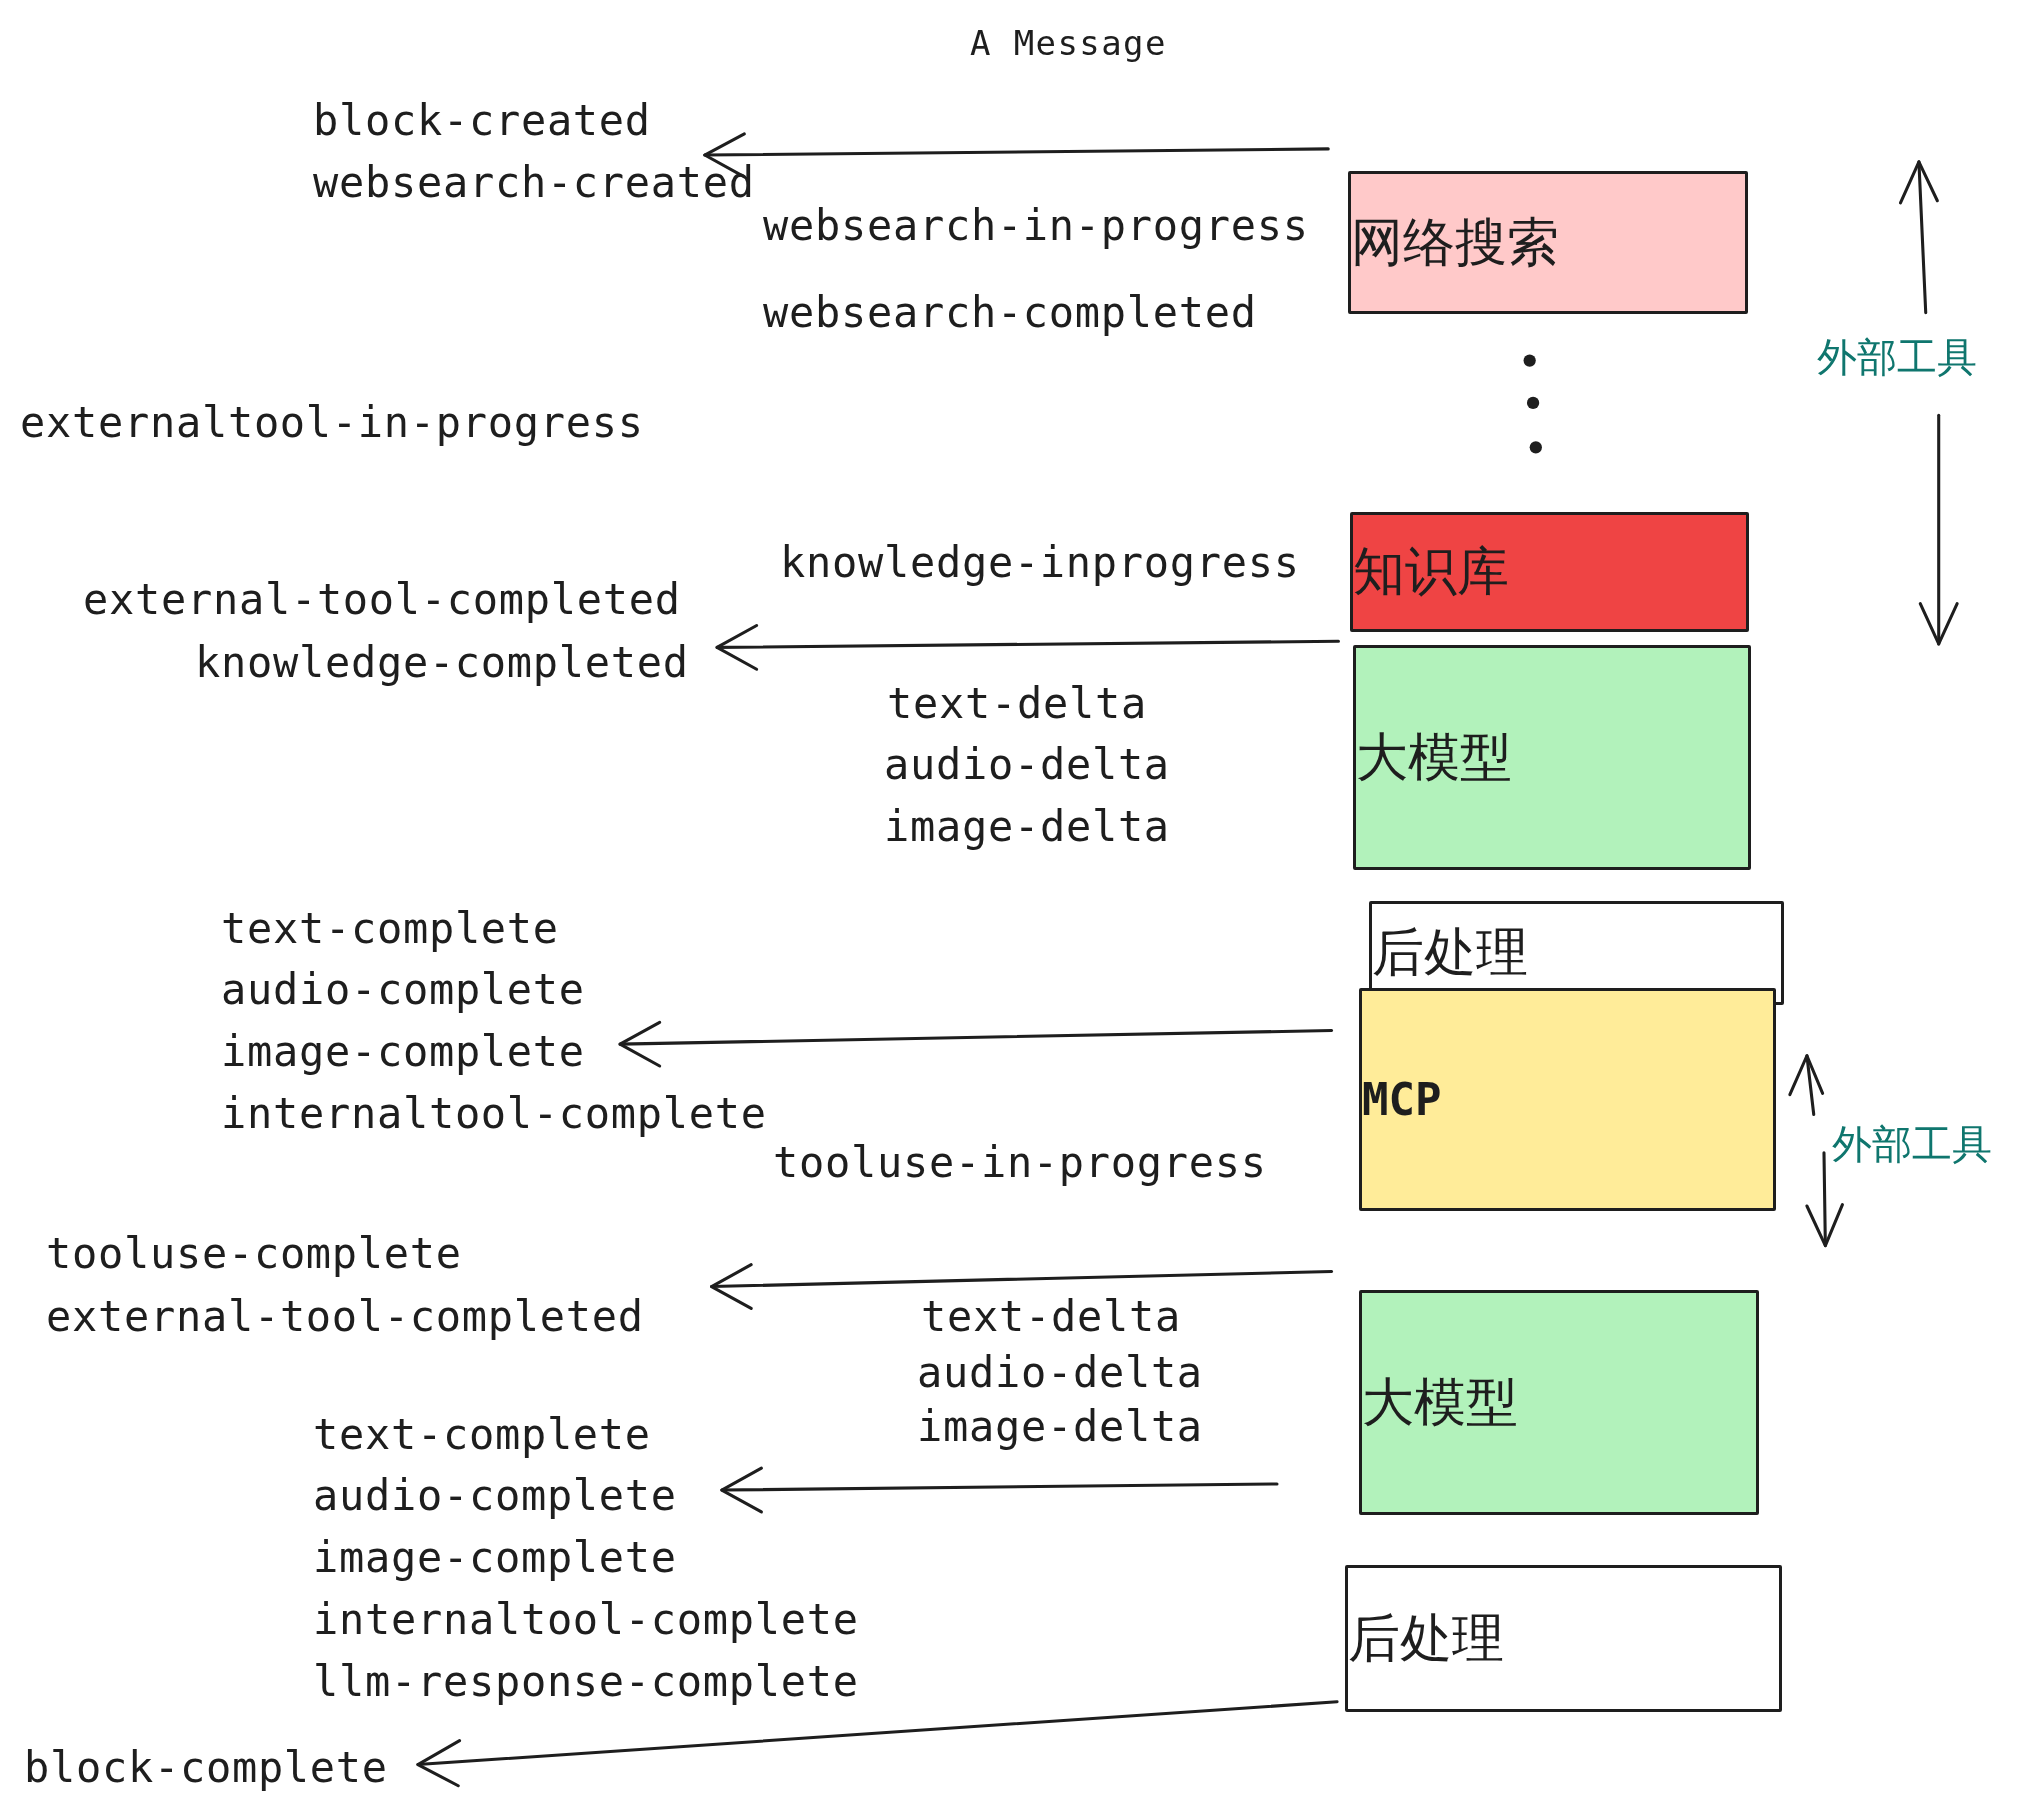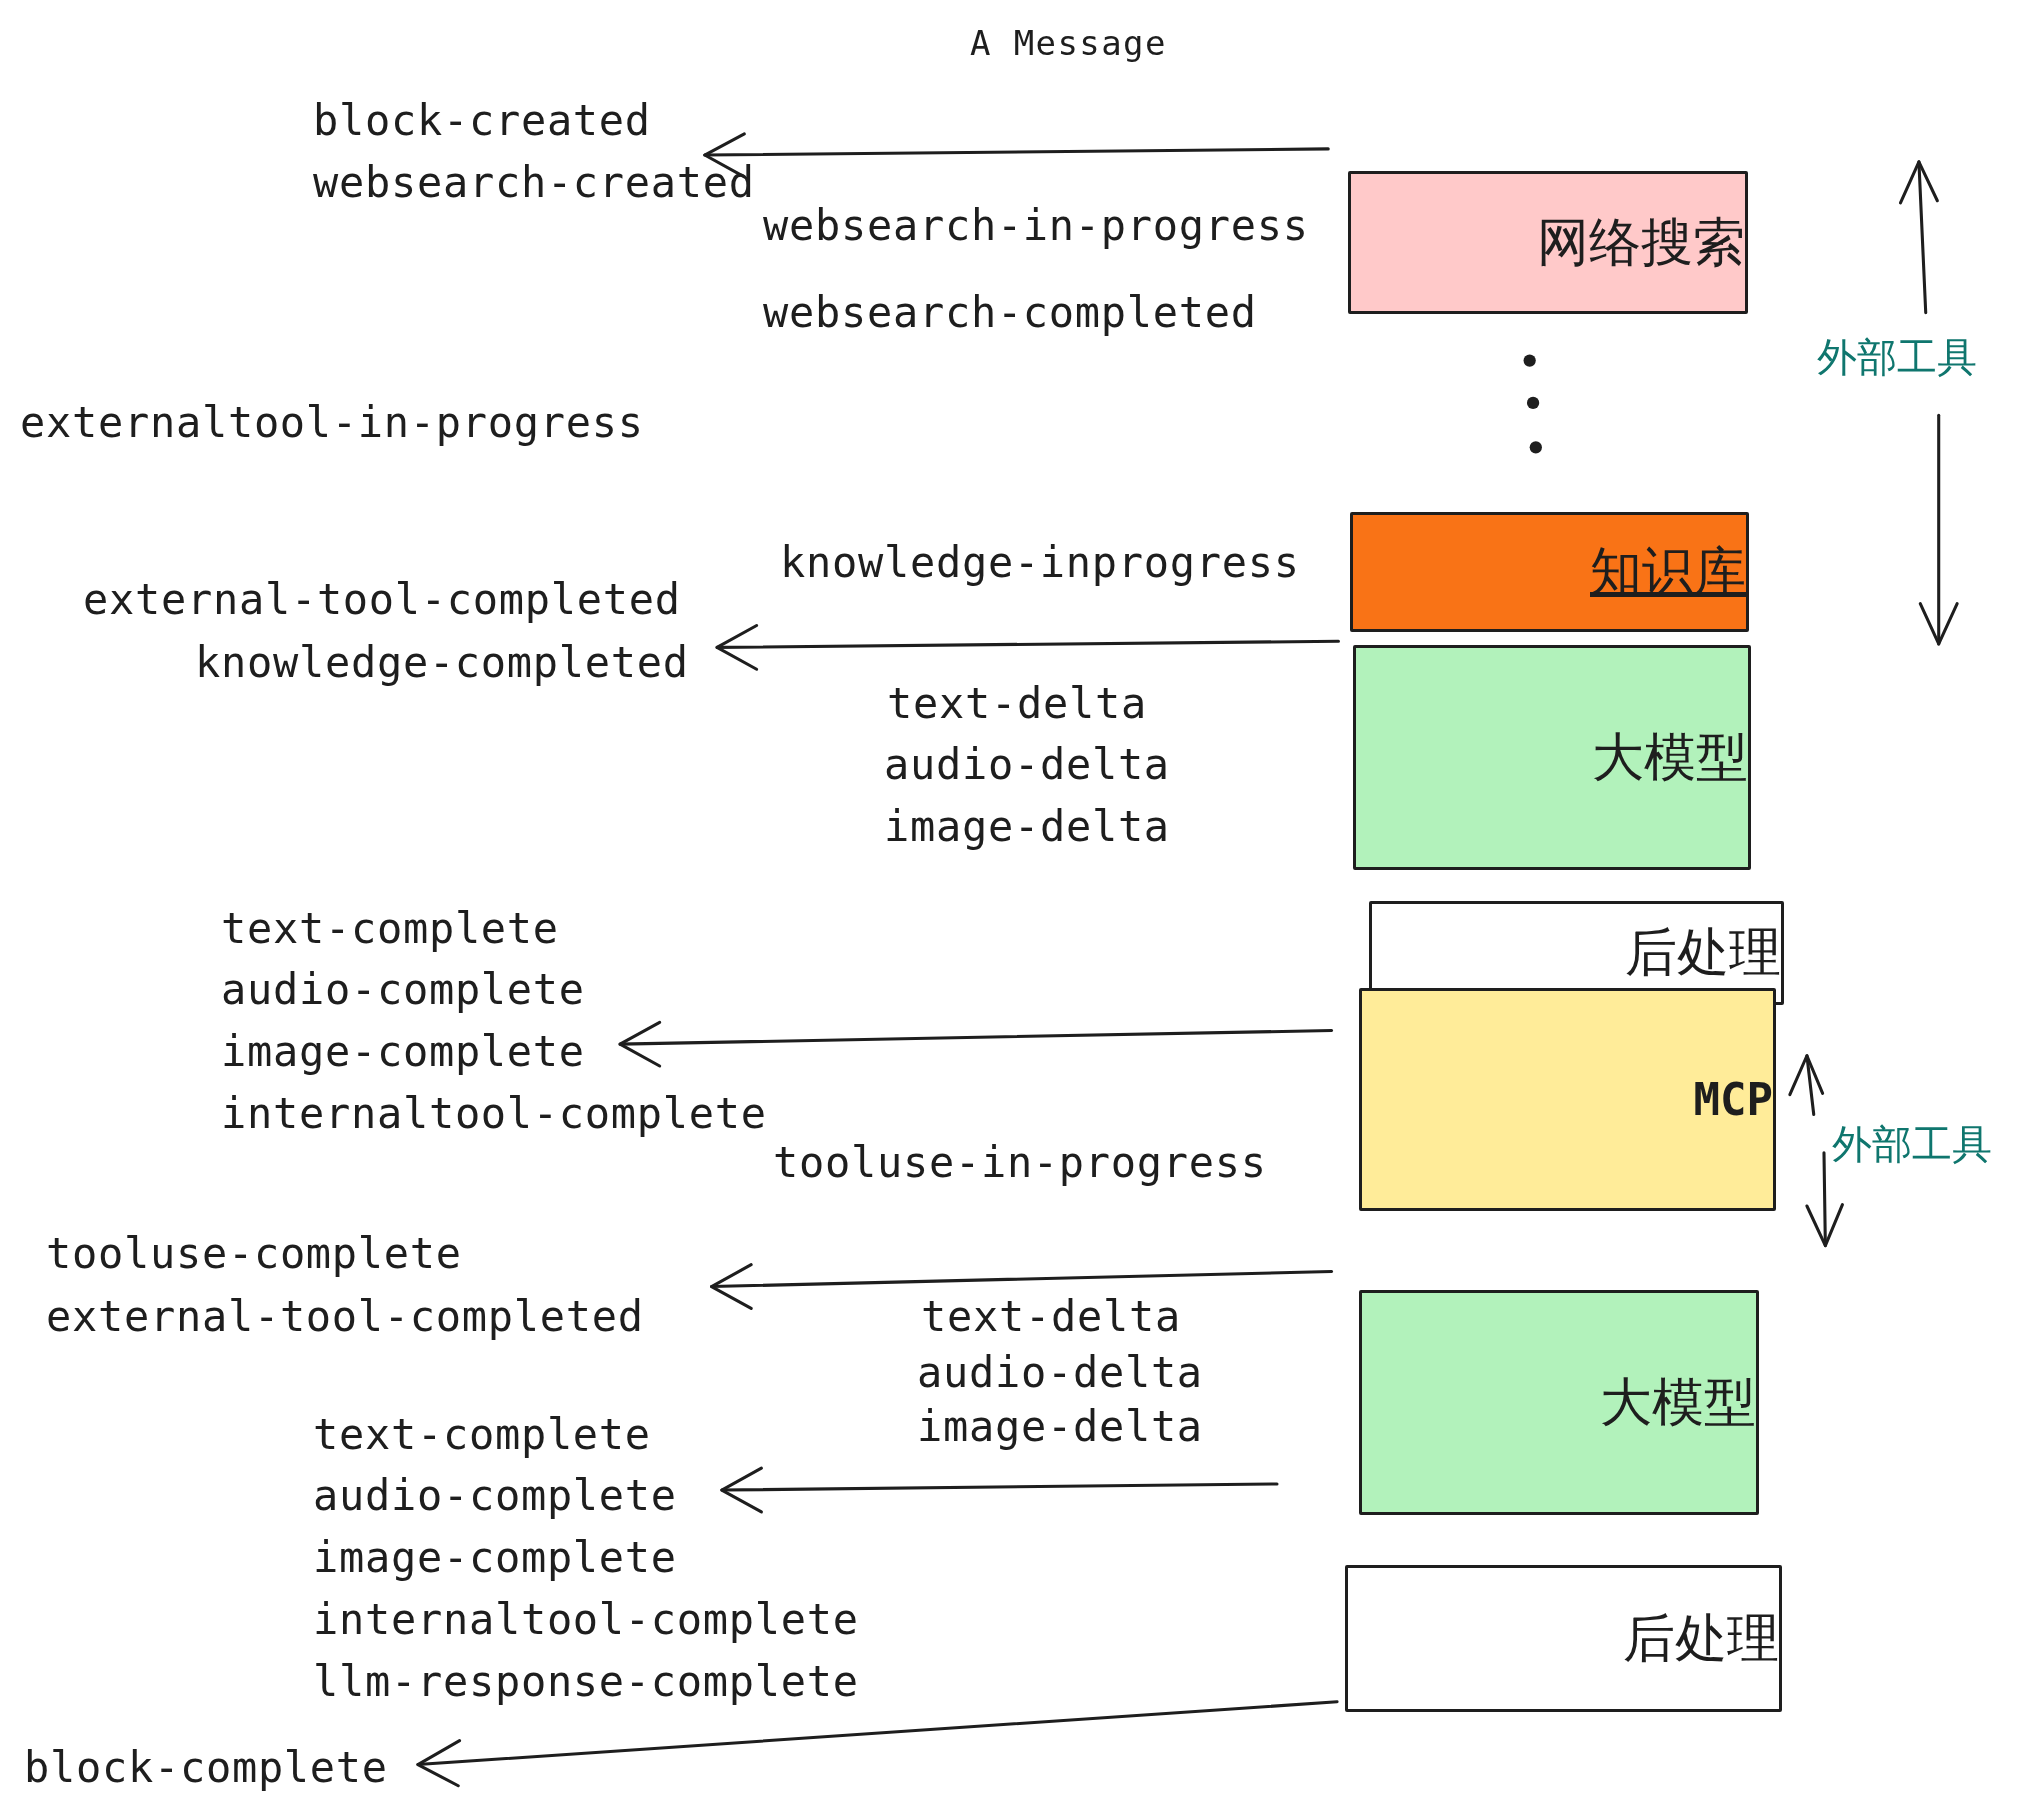--- a/index.html
+++ b/index.html
@@ -2,21 +2,21 @@
 <html style="font-size:11px"><head>
 <meta charset="utf-8">
 <style>
   html,body{margin:0;padding:0;background:#ffffff;}
   body{width:2035px;height:1796px;}
   .canvas{position:relative;width:2035px;height:1796px;background:#ffffff;
           font-family:"DejaVu Sans Mono",monospace;color:#1e1e1e;overflow:hidden;}
   .title{position:absolute;font-size:34px;font-weight:normal;white-space:nowrap;letter-spacing:1.4px;}
   .evt{position:absolute;font-size:42px;white-space:nowrap;letter-spacing:0.7px;}
   .box{position:absolute;box-sizing:border-box;border:3.4px solid #1e1e1e;border-radius:2px;
-       display:flex;align-items:center;justify-content:flex-end;
+       display:flex;align-items:center;justify-content:flex-start;
        font-family:"Liberation Sans",sans-serif;font-size:52px;color:#1e1e1e;}
   .box.mono-label{font-family:"DejaVu Sans Mono",monospace;font-size:44px;font-weight:bold;}
   .side{position:absolute;font-family:"Liberation Sans",sans-serif;font-size:40px;white-space:nowrap;color:#0f766e;}
   svg.arrows{position:absolute;left:0;top:0;pointer-events:none;}
 </style>
 </head>
 <body>
 
 <div class="canvas">
 
@@ -96,21 +96,21 @@
   <div class="evt" style="left:313px;top:1410px">text-complete</div>
   <div class="evt" style="left:313px;top:1471px">audio-complete</div>
   <div class="evt" style="left:313px;top:1533px">image-complete</div>
   <div class="evt" style="left:313px;top:1595px">internaltool-complete</div>
   <div class="evt" style="left:313px;top:1657px">llm-response-complete</div>
   <div class="evt" style="left:24px;top:1743px">block-complete</div>
 
   <div class="box" style="left: 1348px; top: 171px; width: 400px; height: 143px; background-color: rgb(255, 201, 201);">
     <span>网络搜索</span>
   </div>
-  <div class="box" style="left: 1350px; top: 512px; width: 399px; height: 120px; background-color: #f97316; text-decoration: underline;">
+  <div class="box" style="left: 1350px; top: 512px; width: 399px; height: 120px; background-color: #ef4444;">
     <span>知识库</span>
   </div>
   <div class="box" style="left: 1353px; top: 645px; width: 398px; height: 225px; background-color: rgb(178, 242, 187);">
     <span>大模型</span>
   </div>
   <div class="box" style="left: 1369px; top: 901px; width: 415px; height: 104px; background-color: rgb(255, 255, 255);">
     <span>后处理</span>
   </div>
   <div class="box mono-label" style="left: 1359px; top: 988px; width: 417px; height: 223px; background-color: rgb(255, 236, 153);">
     <span>MCP</span>

